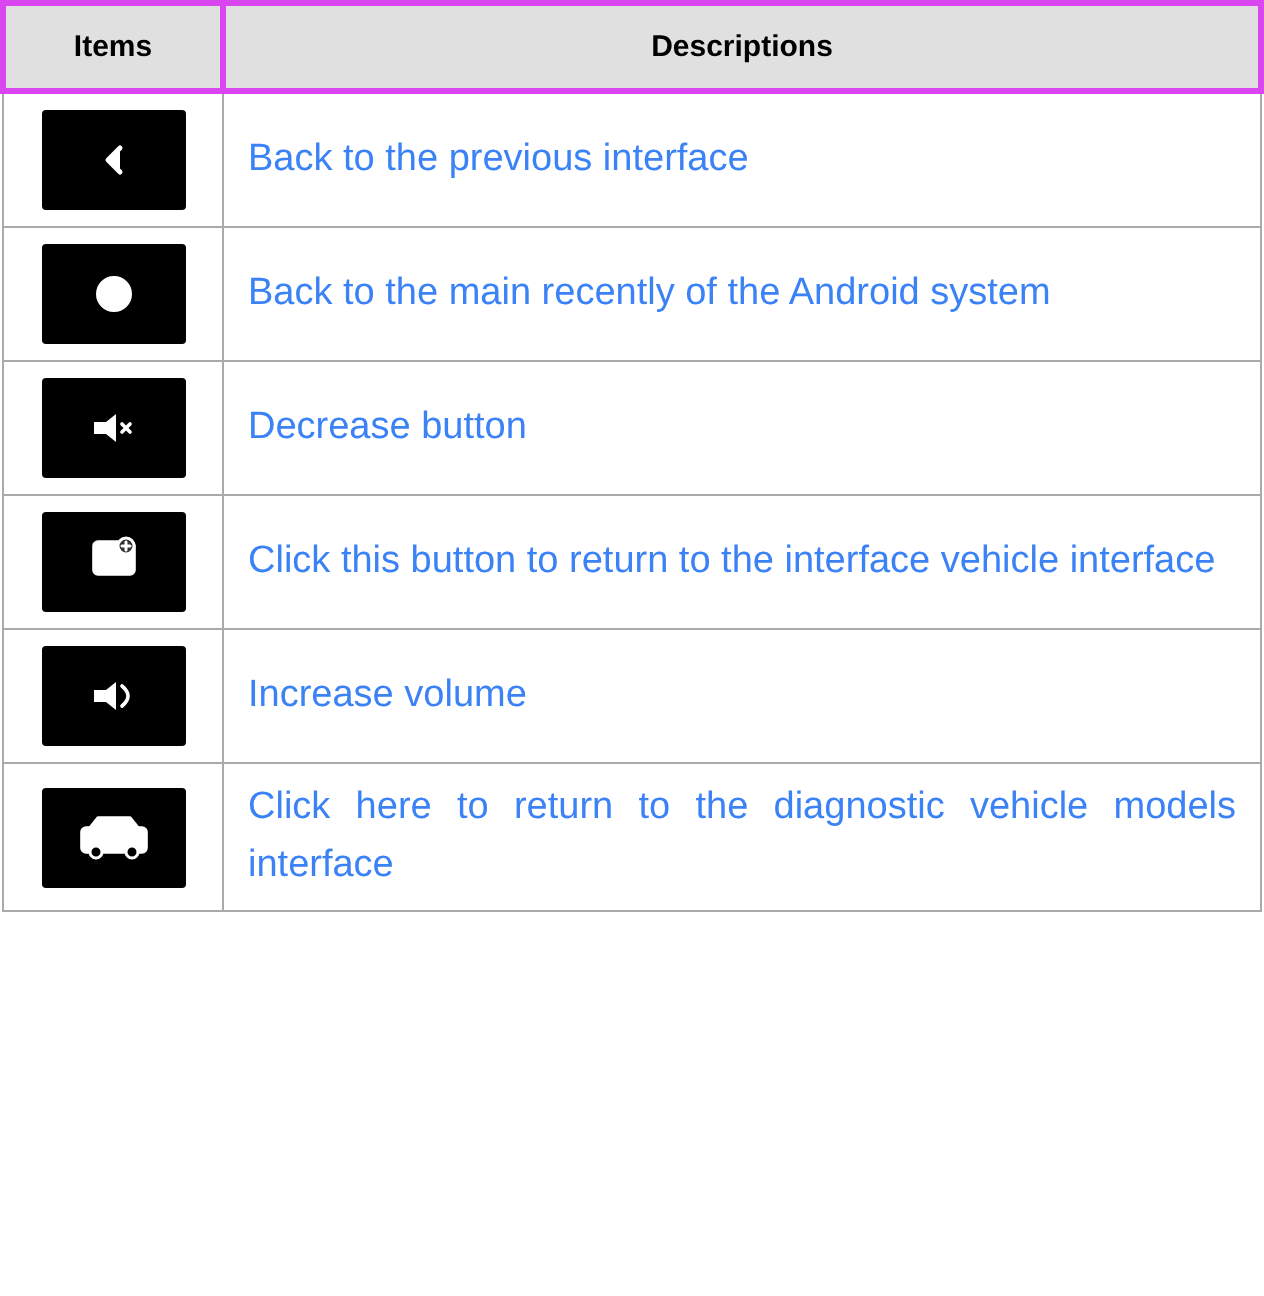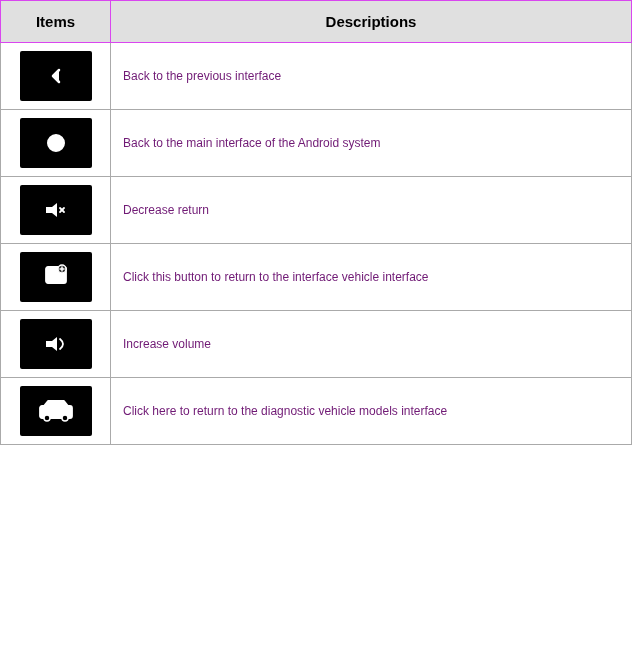--- a/index.html
+++ b/index.html
@@ -16,36 +16,36 @@
     }
     table {
       width: 100%;
       border-collapse: collapse;
     }
     th {
       background-color: #e0e0e0;
       font-weight: bold;
       font-size: 15px;
       padding: 12px 10px;
-      border: 1px solid #d946ef;
+      border: 3px solid #d946ef;
       text-align: center;
     }
     td {
       border: 1px solid #aaa;
       vertical-align: middle;
       padding: 8px 12px;
     }
     td.icon-cell {
       width: 110px;
       text-align: center;
       padding: 8px 10px;
     }
     td.desc-cell {
-      font-size: 12px;
-      color: #701a75;
+      font-size: 19px;
+      color: #3b82f6;
       text-align: justify;
       line-height: 1.5;
     }
     .icon-box {
       background: #000;
       color: #fff;
       width: 72px;
       height: 50px;
       display: inline-flex;
       align-items: center;
@@ -76,31 +76,31 @@
             </svg>
           </div></td>
         <td class="desc-cell">Back to the previous interface</td>
       </tr>
       <tr>
         <td class="icon-cell"><div class="icon-box">
             <svg width="22" height="22" viewBox="0 0 22 22" fill="none" stroke="white" stroke-width="2" stroke-linecap="round" stroke-linejoin="round">
               <circle cx="11" cy="11" r="8"></circle>
             </svg>
           </div></td>
-        <td class="desc-cell">Back to the main interface of the Android system</td>
+        <td class="desc-cell">Back to the main recently of the Android system</td>
       </tr>
       <tr>
         <td class="icon-cell"><div class="icon-box">
             <svg width="28" height="22" viewBox="0 0 28 22" fill="none" stroke="white" stroke-width="1.8" stroke-linecap="round" stroke-linejoin="round">
       <polygon points="4,8 10,8 15,4 15,18 10,14 4,14" fill="white" stroke="none"></polygon>
       <line x1="18" y1="9" x2="22" y2="13"></line>
       <line x1="22" y1="9" x2="18" y2="13"></line>
     </svg>
           </div></td>
-        <td class="desc-cell">Decrease return</td>
+        <td class="desc-cell">Decrease button</td>
       </tr>
       <tr>
         <td class="icon-cell"><div class="icon-box">
             <svg width="30" height="26" viewBox="0 0 30 26" fill="none" stroke="white" stroke-width="1.8" stroke-linecap="round" stroke-linejoin="round">
       <rect x="5" y="3" width="20" height="16" rx="2"></rect>
       <line x1="10" y1="7" x2="20" y2="7"></line>
       <line x1="10" y1="11" x2="17" y2="11"></line>
       <line x1="10" y1="15" x2="15" y2="15"></line>
       <circle cx="21" cy="5" r="4" fill="#333" stroke="white" stroke-width="1.5"></circle>
       <line x1="19" y1="5" x2="23" y2="5" stroke="white" stroke-width="1.5"></line>

